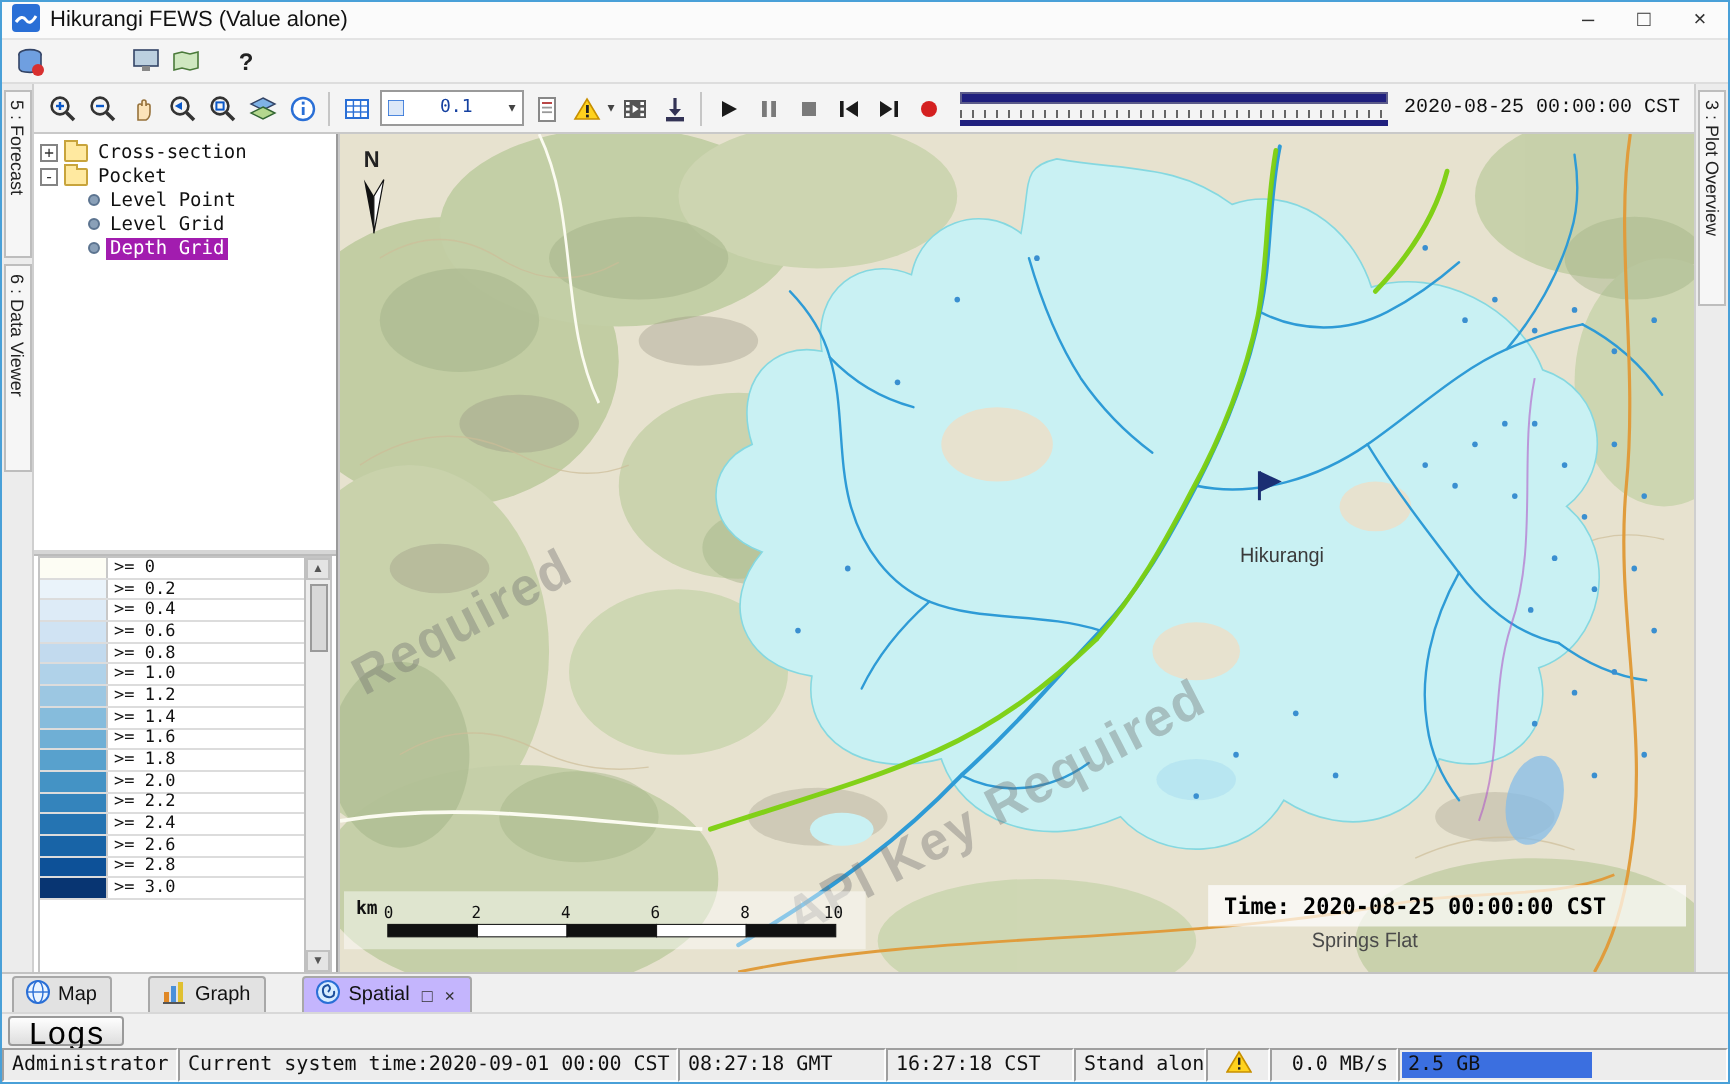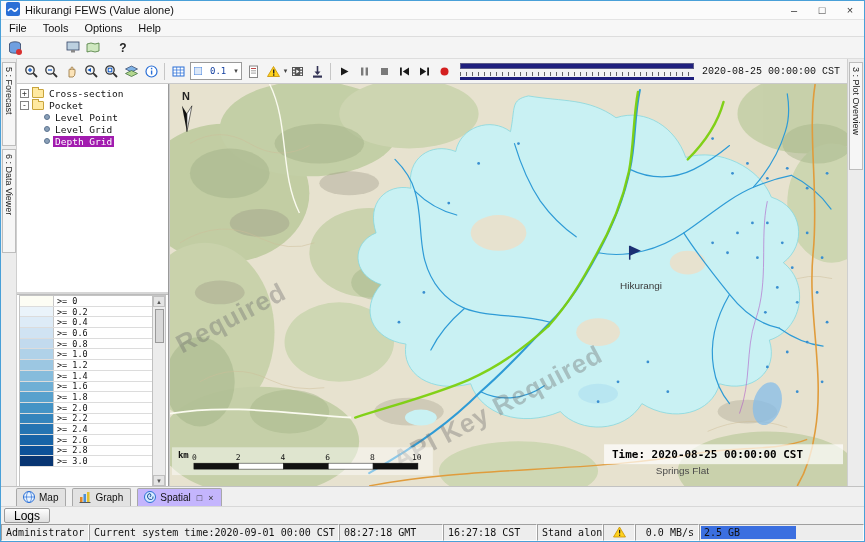--- a/index.html
+++ b/index.html
@@ -11,21 +11,21 @@
 .winbtn{width:28px;display:flex;align-items:center;justify-content:center;font-size:11px;color:#333}
 .menubar{height:17px;display:flex;align-items:center;background:#f7f7f7;border-bottom:1px solid #ddd;flex:0 0 17px}
 .menu-item{padding:0 8px}
 .toolbar{display:flex;align-items:center;background:#f4f4f4}
 .toolbar1{height:22px;border-bottom:1px solid #ddd;padding-left:4px;flex:0 0 22px}
 .toolbar2{height:25px;border-bottom:1px solid #c9c9c9;padding:0 4px;flex:0 0 25px}
 .tbtn{width:20px;height:20px;display:inline-flex;align-items:center;justify-content:center}
 .tbtn.help{font-weight:bold;font-size:12px;color:#222;margin-left:10px}
 .gap40{margin-left:38px}
 .tsep{width:1px;height:17px;background:#c6c6c6;margin:0 3px}
-.combo{display:inline-flex;align-items:center;height:18px;border:1px solid #9a9a9a;background:#fff;padding:0 3px;gap:8px;margin:0 2px}
+.combo{display:inline-flex;align-items:center;height:18px;border:1px solid #9a9a9a;background:#fff;padding:0 3px;gap:18px;margin:0 2px}
 .combo .val{font-size:9px;color:#1440a0;font-family:"DejaVu Sans Mono",monospace}
 .caret{font-size:7px;color:#444}
 .timeline{flex:1;height:18px;margin:0 8px 0 6px;position:relative;min-width:120px}
 .timeline-bar{position:absolute;left:0;right:0;top:1px;height:6px;background:#20207e;border:1px solid #5c5c8a}
 .timeline-ruler{position:absolute;left:0;right:0;top:10px;height:4px;background:repeating-linear-gradient(90deg,#666 0 1px,transparent 1px 6px)}
 .timeline-base{position:absolute;left:0;right:0;top:15px;height:3px;background:#20207e}
 .tb-date{font-family:Liberation Mono, monospace;font-size:10px;white-space:nowrap;padding-right:3px}
 .main{flex:1;display:flex;min-height:0}
 .edge{width:16px;background:#ececec;display:flex;flex-direction:column;align-items:center}
 .edge-left{border-right:1px solid #cfcfcf}
@@ -51,26 +51,26 @@
 .legend-list{flex:1;overflow:hidden}
 .legend-row{display:flex;height:10.7px;border-bottom:1px solid #dcdcdc;align-items:stretch}
 .legend-swatch{width:34px;flex:0 0 34px;border-right:1px solid #c8c8c8}
 .legend-label{font-family:"DejaVu Sans Mono",monospace;font-size:8.5px;padding-left:3px;display:flex;align-items:center}
 .vscroll{width:13px;flex:0 0 13px;background:#ececec;border-left:1px solid #c0c0c0;display:flex;flex-direction:column;align-items:center;font-size:6px;color:#555}
 .vscroll .arr{height:11px;width:100%;display:flex;align-items:center;justify-content:center;border:1px solid #c0c0c0;background:#e4e4e4}
 .vscroll .thumb{width:9px;height:34px;background:#d8d8d8;border:1px solid #9a9a9a;margin-top:2px}
 .vscroll .down{margin-top:auto}
 .map-wrap{flex:1;position:relative;min-width:0;background:#e7e2cf;border-left:1px solid #c9c9c9}
 .map-svg{display:block;width:100%;height:100%}
-.bottom-tabs{height:20px;flex:0 0 20px;background:#f0f0f0;border-top:1px solid #c2c2c2;display:flex;align-items:flex-end;padding-left:15px;gap:6px}
+.bottom-tabs{height:20px;flex:0 0 20px;background:#f0f0f0;border-top:1px solid #c2c2c2;display:flex;align-items:flex-end;padding-left:5px;gap:18px}
 .btab{display:flex;align-items:center;gap:3px;font-size:10px;height:18px;padding:0 7px 0 5px;border:1px solid #a8a8a8;border-bottom:none;background:#e2e2e2;border-radius:2px 2px 0 0}
 .btab.active{background:#c4b5fd}
 .panelbtn{font-size:9px;color:#333;margin-left:3px}
 .logs-row{height:18px;flex:0 0 18px;background:#f0f0f0;display:flex;align-items:center;padding-left:3px;border-top:1px solid #d8d8d8}
-.logs-btn{font-size:12px;height:15px;padding:0 9px;border:1px solid #9a9a9a;background:linear-gradient(#fefefe,#dedede);border-radius:2px;font-family:Liberation Sans, sans-serif}
+.logs-btn{font-size:16px;height:15px;padding:0 9px;border:1px solid #9a9a9a;background:linear-gradient(#fefefe,#dedede);border-radius:2px;font-family:Liberation Mono, monospace}
 .statusbar{height:17px;flex:0 0 17px;display:flex;background:#ededed;font-family:"DejaVu Sans Mono",monospace;font-size:10px}
 .seg{border:1px solid;border-color:#9f9f9f #fdfdfd #fdfdfd #9f9f9f;display:flex;align-items:center;padding:0 4px;white-space:nowrap;overflow:hidden}
 .seg.user{width:88px}.seg.sys{width:250px}.seg.gmt{width:104px}.seg.lct{width:94px}.seg.mode{width:66px}.seg.coord{width:112px}
 .seg.warn{width:32px;justify-content:center}.seg.net{width:64px;justify-content:flex-end}
 .seg.mem{flex:1;position:relative;justify-content:flex-start}
 .mem-fill{position:absolute;left:1px;top:1px;bottom:1px;width:58%;background:#3b6fe0}
 .mem-text{position:relative;z-index:1}
 </style>
 </head>
 <body>
@@ -83,26 +83,20 @@
           <path d="M2 9 Q5 5 7 8 Q9 11 12 6" stroke="#fff" stroke-width="1.5" fill="none"></path>
         </svg></span>
     <span class="title">Hikurangi FEWS  (Value alone)</span>
     <span class="win-controls">
       <span class="winbtn">–</span>
       <span class="winbtn">□</span>
       <span class="winbtn">×</span>
     </span>
   </div>
 
-  <div class="menubar">
-    <span class="menu-item">File</span>
-    <span class="menu-item">Tools</span>
-    <span class="menu-item">Options</span>
-    <span class="menu-item">Help</span>
-  </div>
 
   <div class="toolbar toolbar1">
     <span class="tbtn">
         <svg width="16" height="16">
           <ellipse cx="8" cy="4" rx="5.5" ry="2.2" fill="#6f9fe0" stroke="#334466" stroke-width="0.8"></ellipse>
           <path d="M2.5 4 V11 Q2.5 13.2 8 13.2 Q13.5 13.2 13.5 11 V4" fill="#6f9fe0" stroke="#334466" stroke-width="0.8"></path>
           <circle cx="12" cy="12" r="3" fill="#d83030"></circle>
         </svg>
       </span>
     <span class="tbtn gap40">

